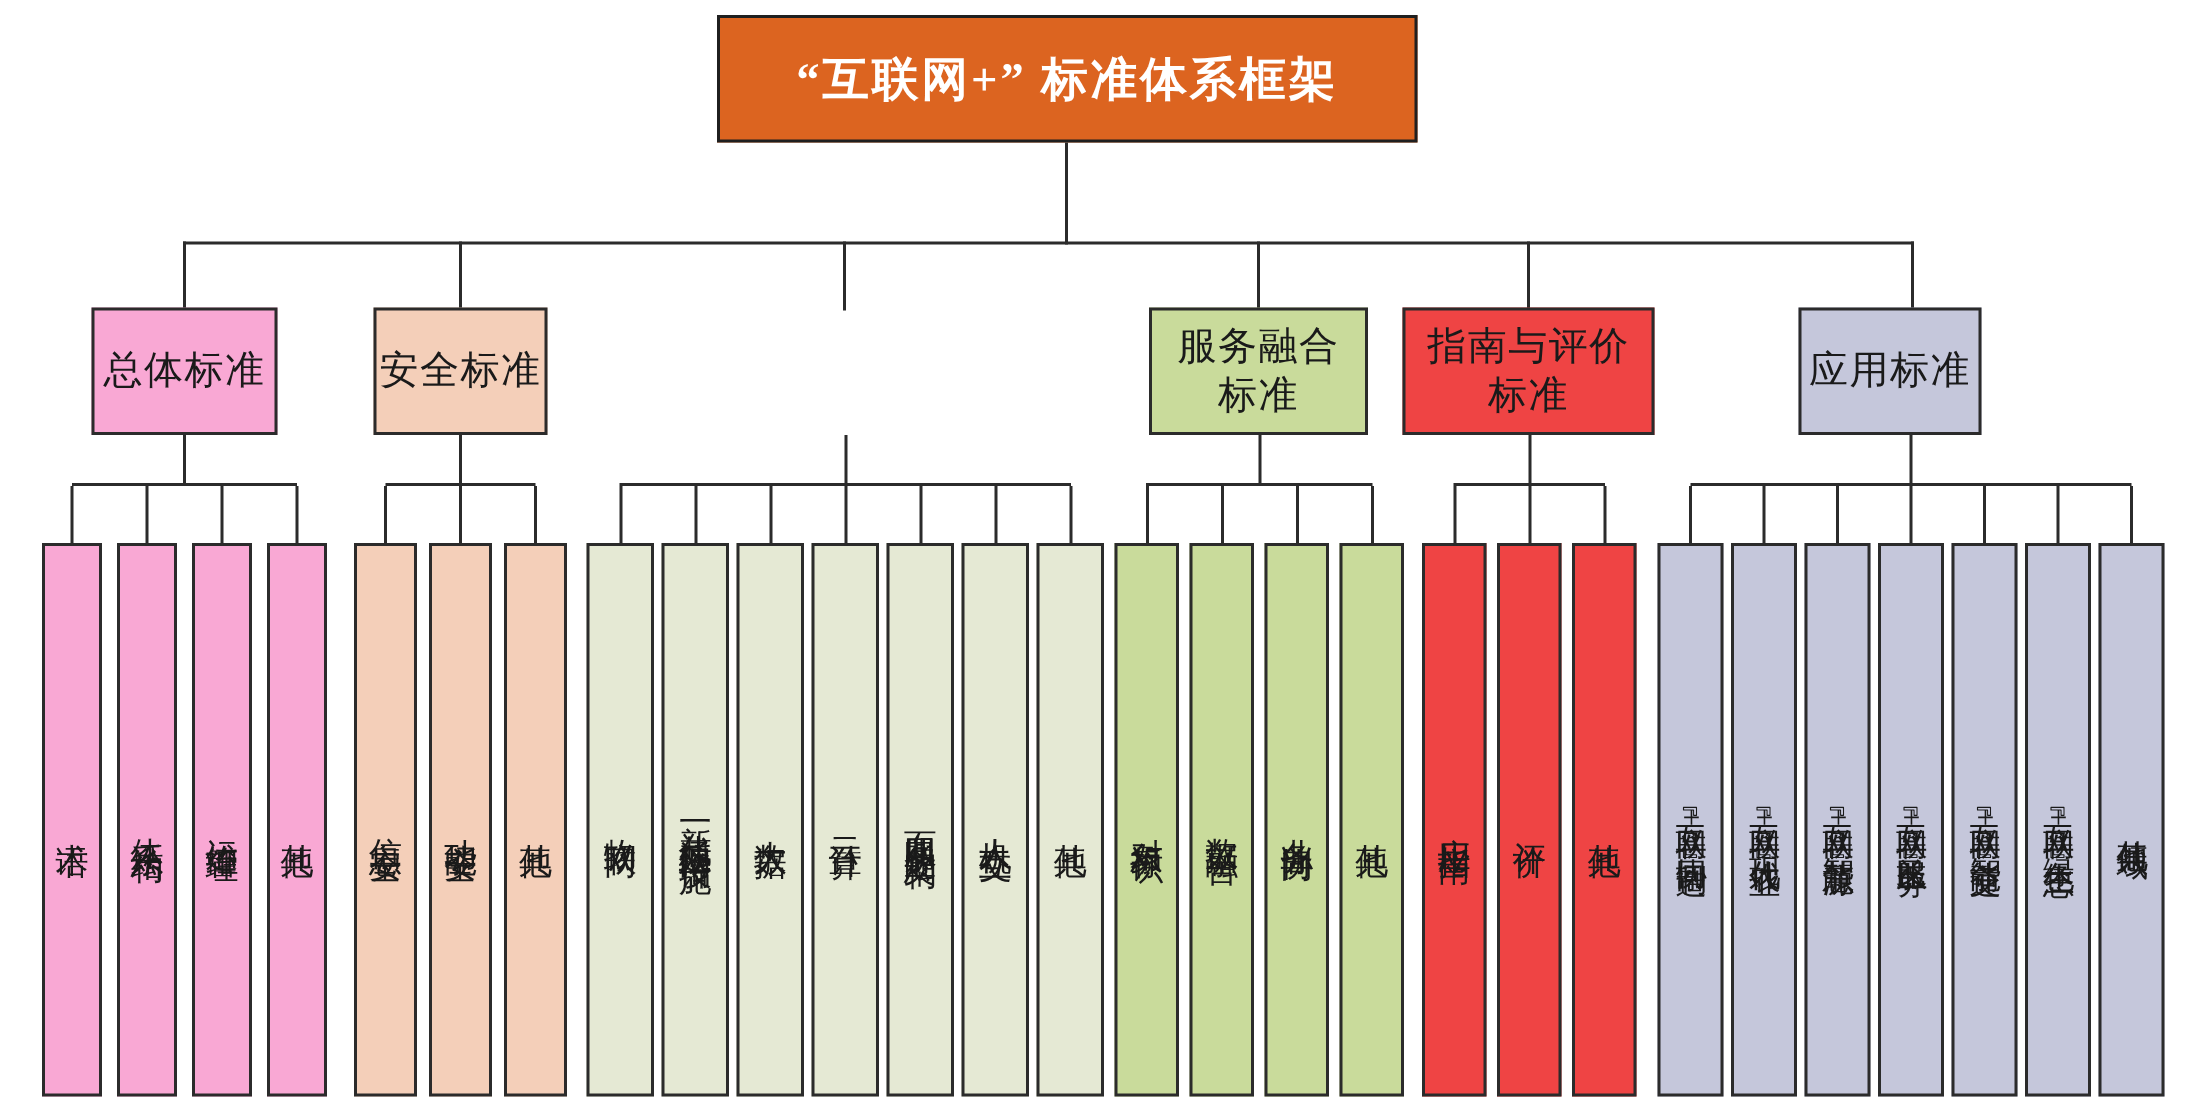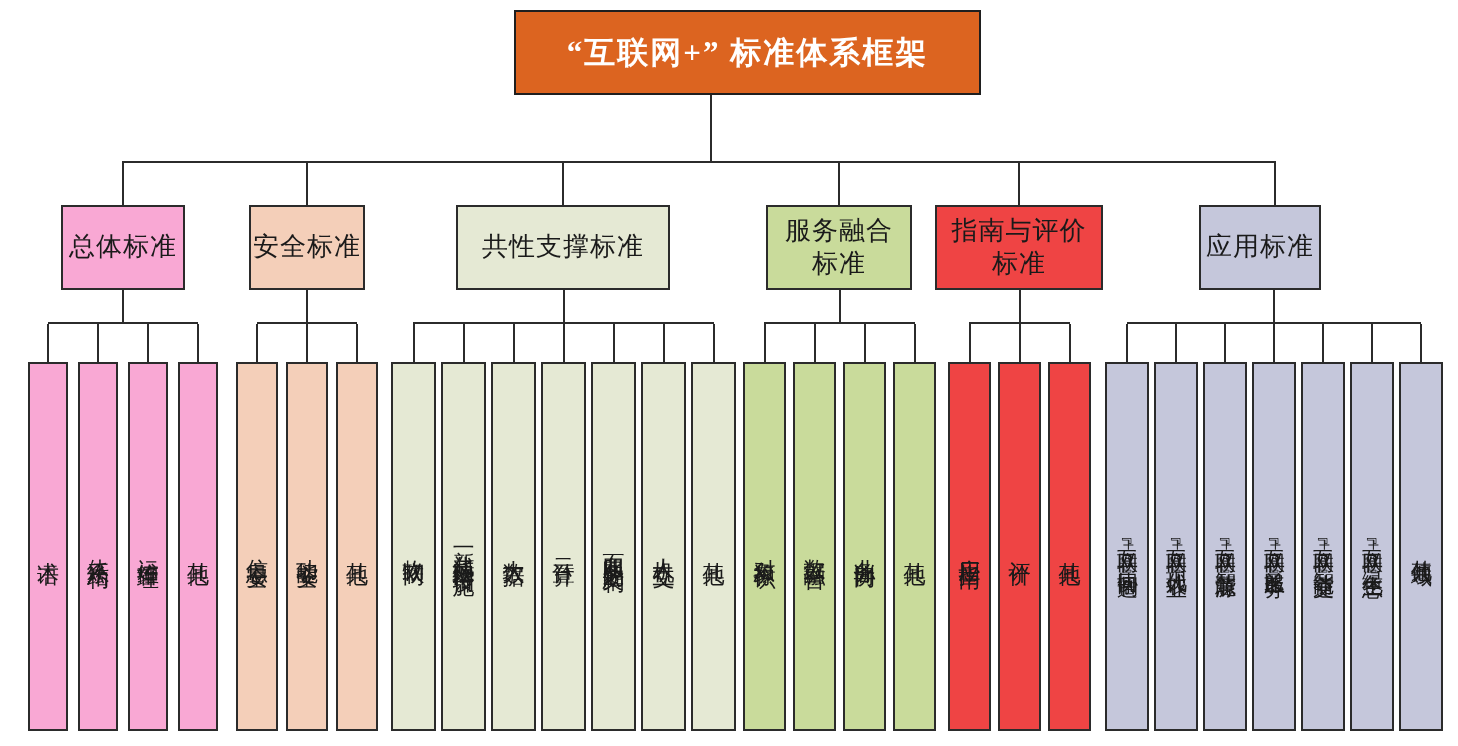--- a/index.html
+++ b/index.html
@@ -31,21 +31,20 @@
     box-sizing: border-box;
     background: #DC6420;
     border: 2px solid #1f1f1f;
     display: flex;
     align-items: center;
     justify-content: center;
     color: #ffffff;
     font-weight: bold;
     font-size: 31px;
     letter-spacing: 2px;
-    margin-left: 36px;
   }
 
   
   .l2 {
     position: absolute;
     top: 205px;
     height: 85px;
     box-sizing: border-box;
     border: 2px solid #2b2b2b;
     display: flex;
@@ -141,21 +140,20 @@
 
   <div class="line v" style="left:122px;  top:161px; height:46px;"></div>
   <div class="line v" style="left:306px;  top:161px; height:46px;"></div>
   <div class="line v" style="left:562px;  top:161px; height:46px;"></div>
   <div class="line v" style="left:838px;  top:161px; height:46px;"></div>
   <div class="line v" style="left:1018px; top:161px; height:46px;"></div>
   <div class="line v" style="left:1274px; top:161px; height:46px;"></div>
 
   <div class="l2 fill-0" style="left:61px;   width:124px;">总体标准</div>
   <div class="l2 fill-1" style="left:249px;  width:116px;">安全标准</div>
-  <div class="l2 fill-2" style="left:456px;  width:214px;">共性支撑标准</div>
   <div class="l2 fill-3" style="left:766px;  width:146px;">服务融合
 标准</div>
   <div class="l2 fill-4" style="left:935px;  width:168px;">指南与评价
 标准</div>
   <div class="l2 fill-5" style="left:1199px; width:122px;">应用标准</div>
 
   <div class="grp g1">
     <div class="col fill-0">术语</div>
     <div class="col fill-0">体系结构</div>
     <div class="col fill-0">运维管理</div>

